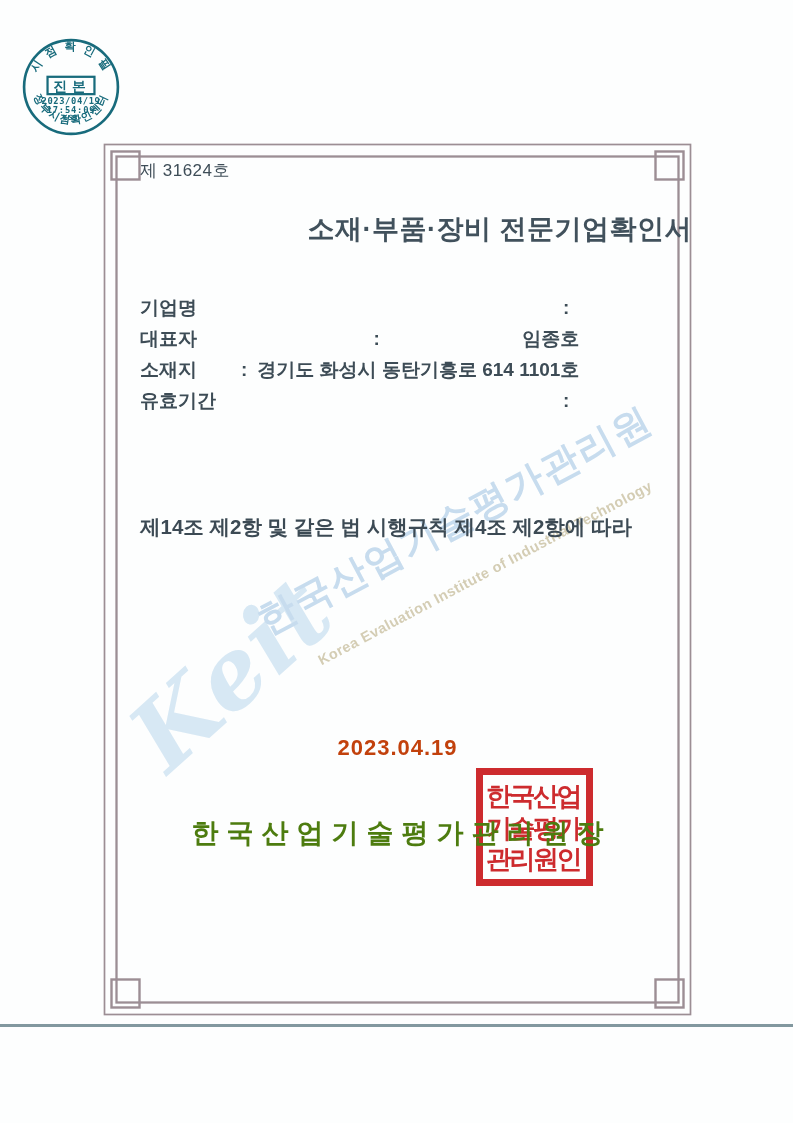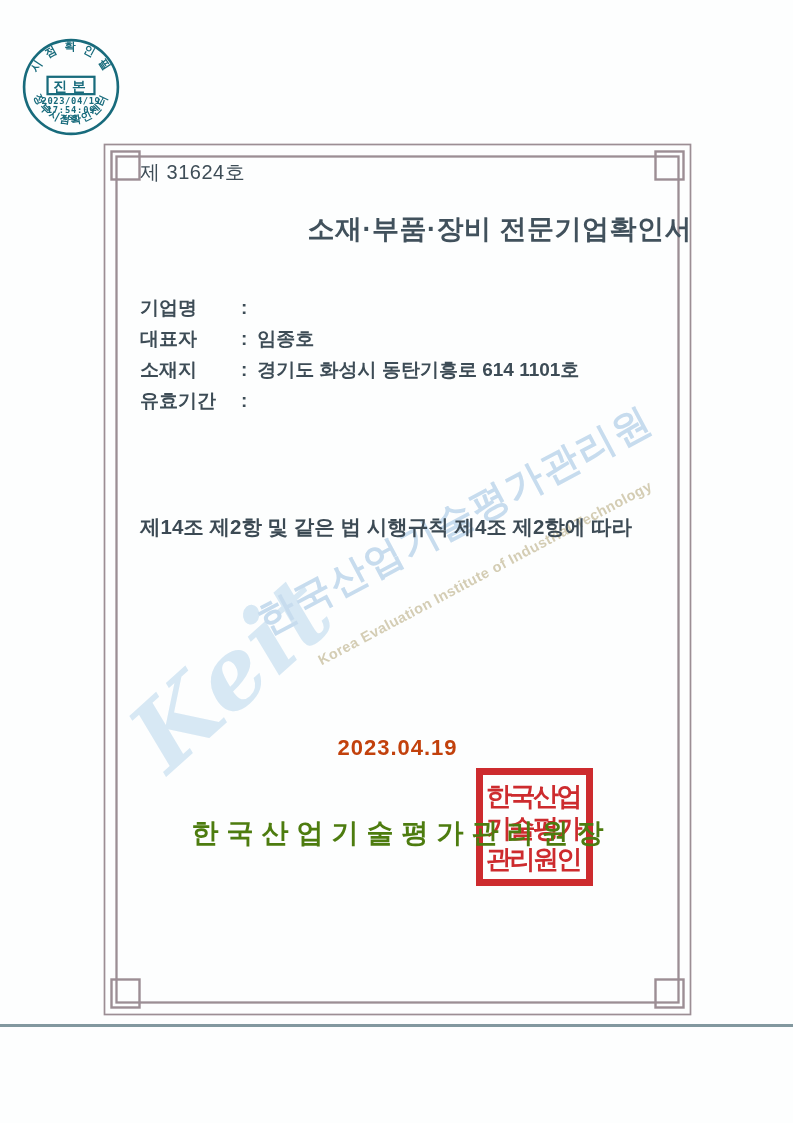--- a/index.html
+++ b/index.html
@@ -24,40 +24,41 @@
 
   
   .certificate {
     position: absolute; left: 103px; top: 143px;
     width: 589px; height: 873px;
   }
   .border-svg { position: absolute; left: 0; top: 0; z-index: 1; }
 
   .doc-number {
     position: absolute; left: 37px; top: 16px;
-    font-size: 20px; color: #3e4d57; letter-spacing: 0.5px;
+    font-size: 17px; color: #3e4d57; letter-spacing: 0.5px;
     z-index: 3;
   }
   .cert-title {
     position: absolute; left: 0; top: 68px; width: 100%;
     text-align: right;
     font-size: 27px; font-weight: 700; color: #41515c;
     letter-spacing: 0.5px;
     z-index: 3;
   }
 
   .fields {
     position: absolute; left: 37px; top: 153px;
     display: flex; flex-direction: column; gap: 8px;
     z-index: 3;
   }
   .field-row {
     display: flex; align-items: baseline;
     font-size: 19px; font-weight: 600; color: #3d4c56;
     line-height: 23px;
+    justify-content: space-between;
   }
   .field-label {
     display: inline-block; width: 99px;
     text-align: justify; text-align-last: justify;
   }
   .field-colon { margin: 0 10px 0 2px; }
   .field-value { white-space: nowrap; }
 
   .body-text {
     position: absolute; left: 37px; top: 366px; width: 530px;

